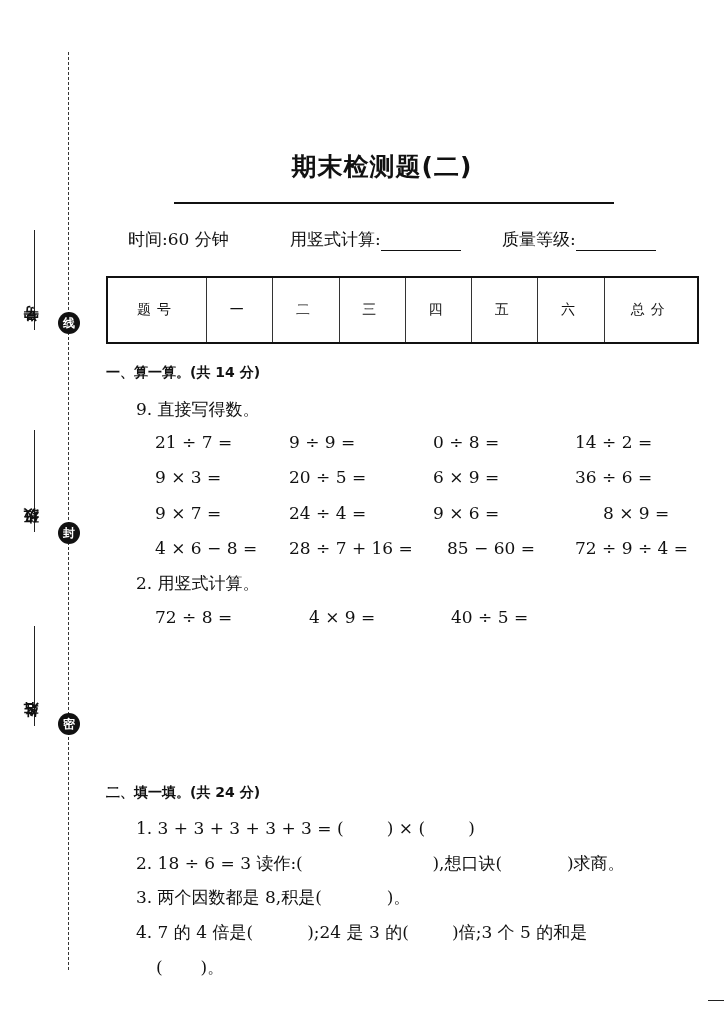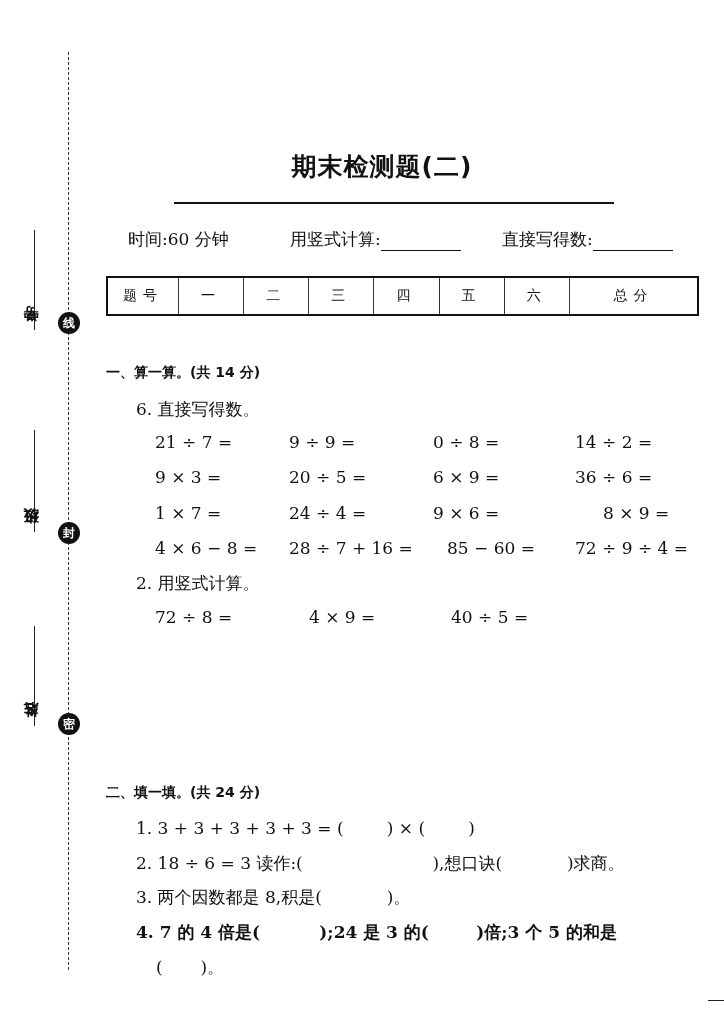--- a/index.html
+++ b/index.html
@@ -35,21 +35,21 @@
     border-top: 2.5px solid #111;
   }
   .info-row { position: absolute; top: 228px; left: 128px; font-size: 17px; display: flex; }
   .info-item { display: flex; align-items: flex-end; }
   .blank-line { display: inline-block; border-bottom: 1px solid #111; height: 18px; }
   table.score {
     position: absolute; left: 106px; top: 276px; width: 593px; border-collapse: collapse;
     font-size: 14px; border: 2px solid #111;
   }
   table.score td {
-    border: 1px solid #333; height: 36px; text-align: center; padding: 0;
+    border: 1px solid #333; height: 36px; text-align: center; padding: 14px;
     letter-spacing: 6px; font-family: "DejaVu Serif", serif;
   }
   table.score td.hdr { width: 70px; }
   .sec-heading {
     position: absolute; left: 106px; font-size: 14px; font-weight: bold;
     font-family: "DejaVu Sans", sans-serif;
   }
   .sub-heading { position: absolute; left: 136px; font-size: 17px; }
   .eq-row { position: absolute; left: 155px; font-size: 17px; }
   .eq { position: absolute; white-space: pre; }
@@ -83,57 +83,57 @@
 
 <div class="info-row">
   <div class="info-item" style="width:162px;">
     <span>时间:60 分钟</span>
   </div>
   <div class="info-item" style="width:212px;">
     <span>用竖式计算:</span>
     <span class="blank-line" style="width:80px;"></span>
   </div>
   <div class="info-item">
-    <span>直接写得数:</span>
+    <span>质量等级:</span>
     <span class="blank-line" style="width:80px;"></span>
   </div>
 </div>
 
 <table class="score">
   <tbody>
       <tr>
     <td class="hdr">题号</td>
     <td>一</td>
     <td>二</td>
     <td>三</td>
     <td>四</td>
     <td>五</td>
     <td>六</td>
     <td>总分</td>
   </tr>
 </tbody>
   </table>
 
 <div class="sec-heading" style="top:364px;">一、算一算。(共 14 分)</div>
-<div class="sub-heading" style="top:398px;">6. 直接写得数。</div>
+<div class="sub-heading" style="top:398px;">9. 直接写得数。</div>
 
 <div class="eq-row" style="top:432px;">
   <span class="eq" style="left:0;">21 ÷ 7 =</span>
   <span class="eq" style="left:134px;">9 ÷ 9 =</span>
   <span class="eq" style="left:278px;">0 ÷ 8 =</span>
   <span class="eq" style="left:420px;">14 ÷ 2 =</span>
 </div>
 <div class="eq-row" style="top:467px;">
   <span class="eq" style="left:0;">9 × 3 =</span>
   <span class="eq" style="left:134px;">20 ÷ 5 =</span>
   <span class="eq" style="left:278px;">6 × 9 =</span>
   <span class="eq" style="left:420px;">36 ÷ 6 =</span>
 </div>
 <div class="eq-row" style="top:503px;">
-  <span class="eq" style="left:0;">1 × 7 =</span>
+  <span class="eq" style="left:0;">9 × 7 =</span>
   <span class="eq" style="left:134px;">24 ÷ 4 =</span>
   <span class="eq" style="left:278px;">9 × 6 =</span>
   <span class="eq" style="left:420px;margin-left:28px;">8 × 9 =</span>
 </div>
 <div class="eq-row" style="top:538px;">
   <span class="eq" style="left:0;">4 × 6 − 8 =</span>
   <span class="eq" style="left:134px;">28 ÷ 7 + 16 =</span>
   <span class="eq" style="left:292px;">85 − 60 =</span>
   <span class="eq" style="left:420px;">72 ÷ 9 ÷ 4 =</span>
 </div>
@@ -142,16 +142,16 @@
 <div class="eq-row" style="top:607px;">
   <span class="eq" style="left:0;">72 ÷ 8 =</span>
   <span class="eq" style="left:154px;">4 × 9 =</span>
   <span class="eq" style="left:296px;">40 ÷ 5 =</span>
 </div>
 
 <div class="sec-heading" style="top:784px;text-align:center;">二、填一填。(共 24 分)</div>
 <div class="line-text" style="top:818px;">1. 3 + 3 + 3 + 3 + 3 = (        ) × (        )</div>
 <div class="line-text" style="top:852px;">2. 18 ÷ 6 = 3 读作:(                        ),想口诀(            )求商。</div>
 <div class="line-text" style="top:886px;">3. 两个因数都是 8,积是(            )。</div>
-<div class="line-text" style="top:921px;font-weight:bold;">4. 7 的 4 倍是(          );24 是 3 的(        )倍;3 个 5 的和是</div>
+<div class="line-text" style="top:921px;">4. 7 的 4 倍是(          );24 是 3 的(        )倍;3 个 5 的和是</div>
 <div class="line-text" style="top:956px;left:156px;">(       )。</div>
 
 <div class="corner-mark"></div>
 
 </body></html>

